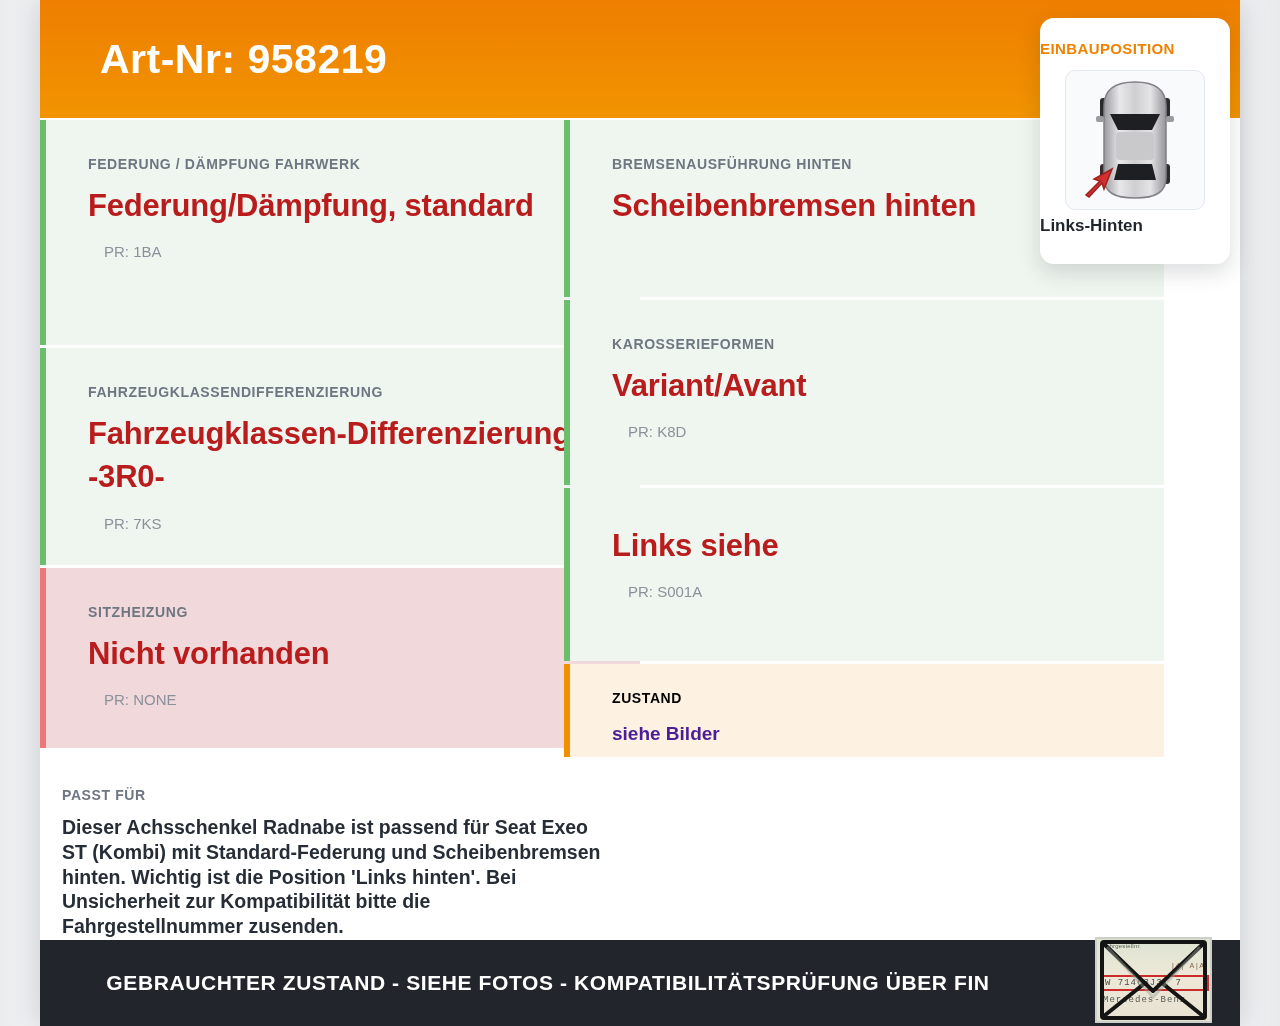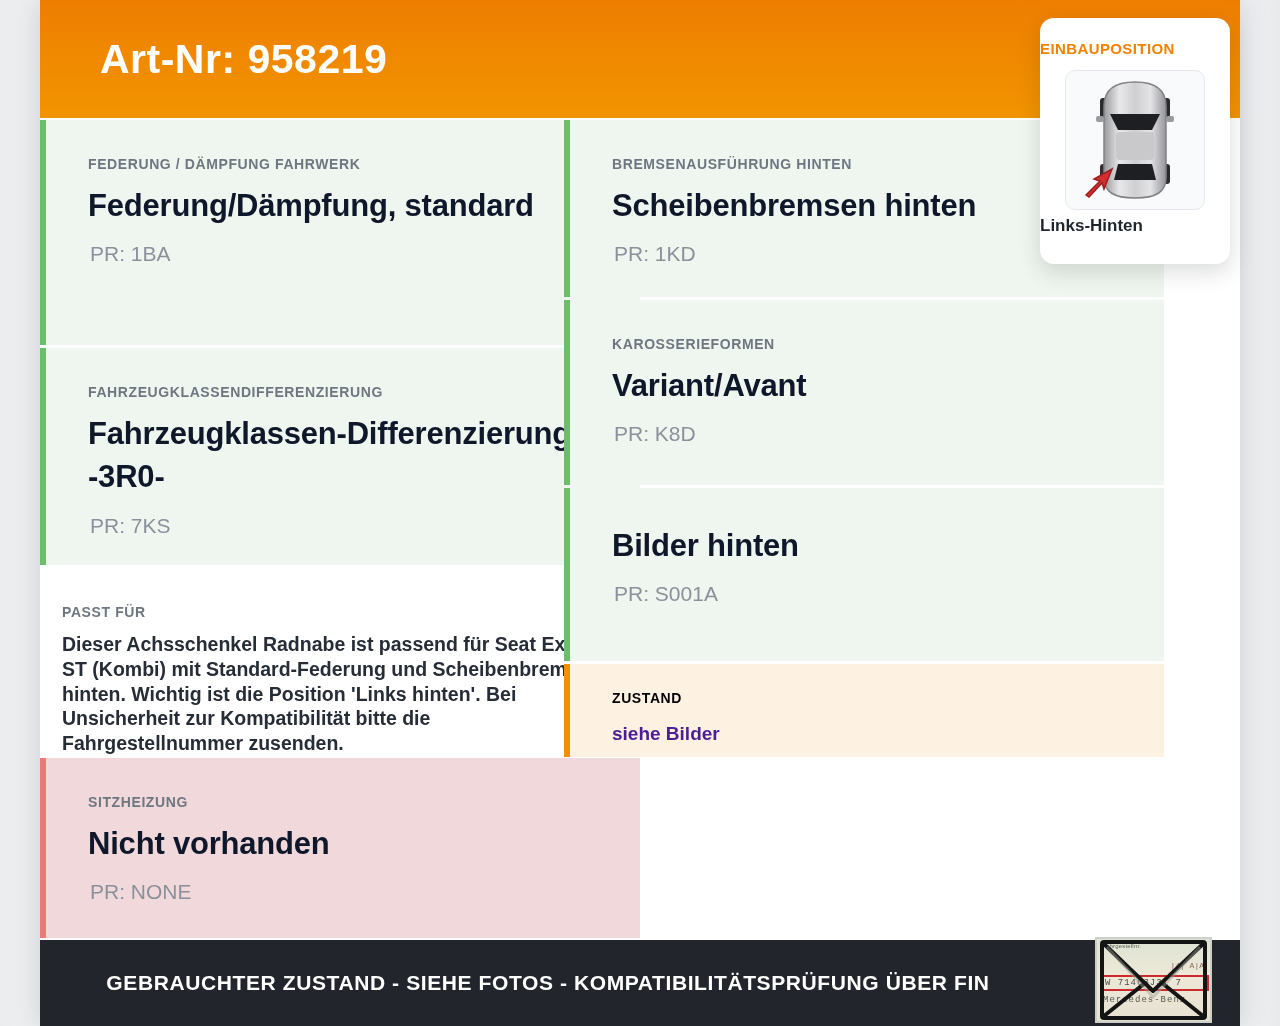--- a/index.html
+++ b/index.html
@@ -38,25 +38,25 @@
   .card.green{background:#eff6ef;border-left-color:#6cbe6c;}
   .card.red{background:#f1d8da;border-left-color:#ee7878;}
   .card.orange{background:#fdf1e1;border-left-color:#f39000;padding-top:26px;}
   .card.white{background:#ffffff;border-left:none;padding-left:22px;padding-right:34px;}
   .card-label{
     font-size:14px;font-weight:700;color:#6e7681;letter-spacing:.6px;
     margin:0 0 12px 0;text-transform:uppercase;
   }
   .card.orange .card-label{color:#000000;margin-bottom:17px;}
   .card-title{
-    font-size:31px;font-weight:700;color:#0f172a;line-height:1.40;
+    font-size:31px;font-weight:700;color:#b91c1c;line-height:1.40;
     letter-spacing:-.2px;margin:0 0 15px 0;
   }
   .card-title.nowrap{white-space:nowrap;}
-  .card-pr{font-size:21px;font-weight:500;color:#8a919b;margin:2px;}
+  .card-pr{font-size:15px;font-weight:500;color:#8a919b;margin:16px;}
   .card-value{font-size:19px;font-weight:600;color:#4c1d95;margin:0;}
   .card-body{
     font-size:19.5px;font-weight:700;color:#262d36;line-height:1.27;
     margin:2px 0 0 0;max-width:562px;
   }
   
   .h-l1{height:225px}.h-l2{height:217px}.h-l3{height:180px}.h-l4{height:187px}
   .h-r1{height:177px}.h-r2{height:185px}.h-r3{height:173px}.h-r4{height:93px}
   
   .pos-card{
@@ -114,44 +114,43 @@
       <div class="card green h-l1">
         <p class="card-label">FEDERUNG / DÄMPFUNG FAHRWERK</p>
         <p class="card-title">Federung/Dämpfung, standard</p>
         <p class="card-pr">PR: 1BA</p>
       </div>
       <div class="card green h-l2">
         <p class="card-label">FAHRZEUGKLASSENDIFFERENZIERUNG</p>
         <p class="card-title">Fahrzeugklassen-Differenzierung -3R0-</p>
         <p class="card-pr">PR: 7KS</p>
       </div>
-      <div class="card white h-l4">
-        <p class="card-label">PASST FÜR</p>
-        <p class="card-body">Dieser Achsschenkel Radnabe ist passend für Seat Exeo ST (Kombi) mit Standard-Federung und Scheibenbremsen hinten. Wichtig ist die Position 'Links hinten'. Bei Unsicherheit zur Kompatibilität bitte die Fahrgestellnummer zusenden.</p>
-      </div>
       <div class="card red h-l3">
         <p class="card-label">SITZHEIZUNG</p>
         <p class="card-title">Nicht vorhanden</p>
         <p class="card-pr">PR: NONE</p>
       </div>
+      <div class="card white h-l4">
+        <p class="card-label">PASST FÜR</p>
+        <p class="card-body">Dieser Achsschenkel Radnabe ist passend für Seat Exeo ST (Kombi) mit Standard-Federung und Scheibenbremsen hinten. Wichtig ist die Position 'Links hinten'. Bei Unsicherheit zur Kompatibilität bitte die Fahrgestellnummer zusenden.</p>
+      </div>
     </div>
 
     <div class="col">
       <div class="card green h-r1">
         <p class="card-label">BREMSENAUSFÜHRUNG HINTEN</p>
         <p class="card-title nowrap">Scheibenbremsen hinten</p>
-        <p class="card-pr">PR: 1KD</p>
       </div>
       <div class="card green h-r2">
         <p class="card-label">KAROSSERIEFORMEN</p>
         <p class="card-title">Variant/Avant</p>
         <p class="card-pr">PR: K8D</p>
       </div>
       <div class="card green h-r3">
-        <p class="card-title">Bilder hinten</p>
+        <p class="card-title">Links siehe</p>
         <p class="card-pr">PR: S001A</p>
       </div>
       <div class="card orange h-r4">
         <p class="card-label">ZUSTAND</p>
         <p class="card-value">siehe Bilder</p>
       </div>
     </div>
 
   </div>
 

